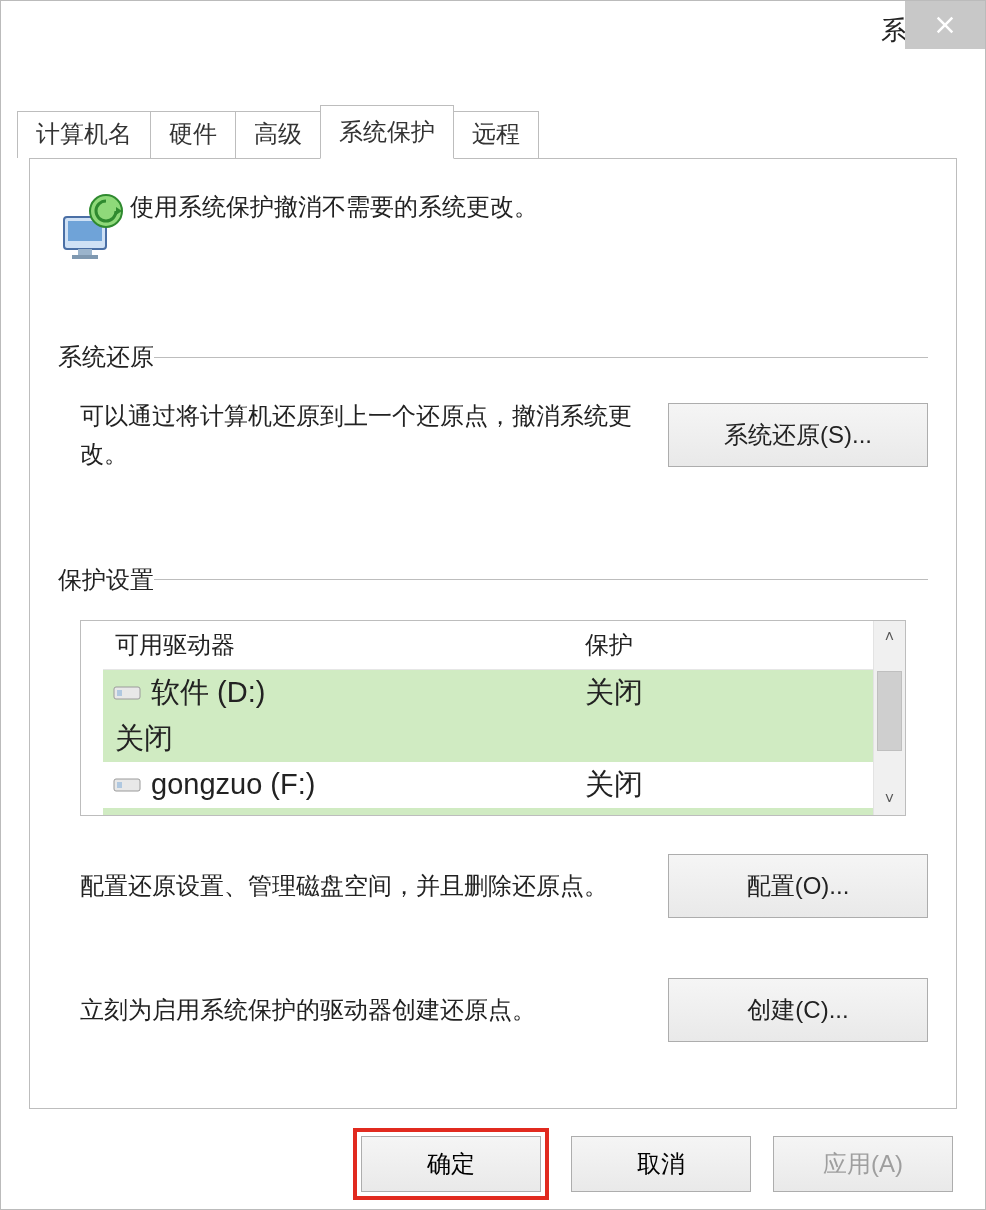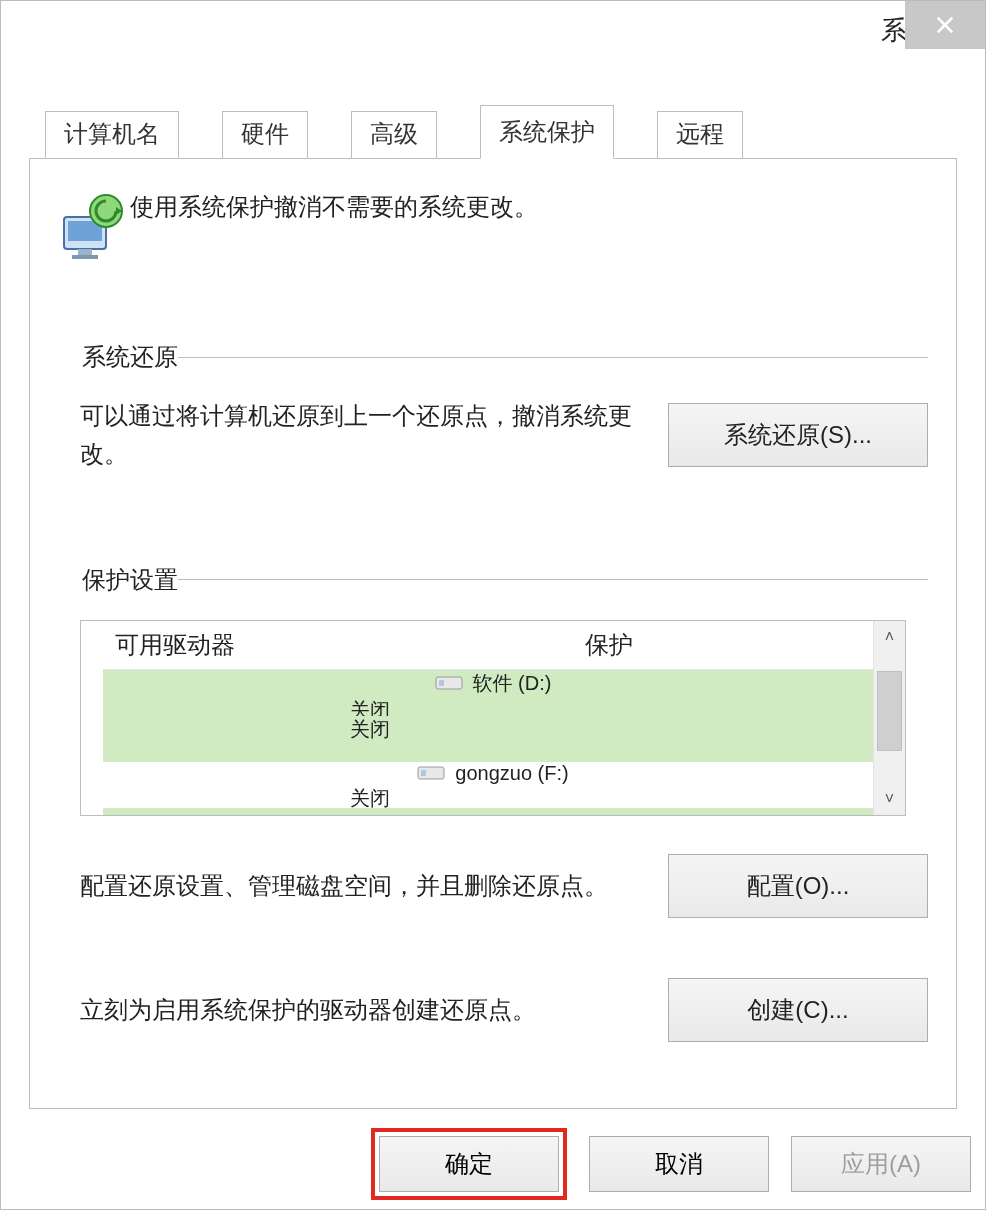--- a/index.html
+++ b/index.html
@@ -39,24 +39,23 @@
     background: #c8c8c8;
     display: flex;
     align-items: center;
     justify-content: center;
     cursor: pointer;
   }
   .close-btn svg { width: 22px; height: 22px; }
   .tabs-row {
     display: flex;
     align-items: flex-end;
-    padding-left: 44px;
+    padding-left: 16px;
     margin-top: 22px;
     position: relative;
-    gap: 44px;
   }
   .tab {
     border: 1px solid #bdbdbd;
     border-bottom: none;
     padding: 6px 18px 8px 18px;
     font-size: 24px;
     background: #fff;
     margin-right: -1px;
     color: #333;
     cursor: pointer;
@@ -82,21 +81,20 @@
     display: flex;
     align-items: flex-start;
     margin-bottom: 80px;
   }
   .intro-icon { width: 72px; height: 72px; flex: 0 0 72px; }
   .intro-text { font-size: 24px; padding-top: 2px; }
   .section-header {
     display: flex;
     align-items: center;
     margin-bottom: 24px;
-    margin-left: 24px;
   }
   .section-label { font-size: 24px; white-space: nowrap; }
   .section-line { flex: 1; height: 1px; background: #bdbdbd; }
   .restore-row, .config-row, .create-row {
     display: flex;
     align-items: center;
     gap: 20px;
   }
   .restore-text, .config-text, .create-text {
     flex: 1;
@@ -137,23 +135,22 @@
   .drives-header .col {
     padding: 8px 12px;
     border-bottom: 1px solid #e6e6e6;
   }
   .col.drive { flex: 1; }
   .col.protect-col { width: 300px; }
   .drives-rows { flex:1; display:flex; flex-direction:column; }
   .drive-row {
     display: flex;
     align-items: center;
-    font-size: 20px;
+    font-size: 29px;
     height: 46px;
-    flex-direction: column;
   }
   .drive-row.sel-green { background: #d0ebc2; }
   .drive-row.sel-white { background: #fff; }
   .drive-row .col.drive { display:flex; align-items:center; gap:10px; padding-left:10px; }
   .drive-row .col.protect-col { padding-left: 12px; }
   .drive-icon { width:28px; height:20px; flex:0 0 28px; }
   .scroll-col {
     width: 32px;
     border-left: 1px solid #e3e3e3;
     background: #f0f0f0;
@@ -172,21 +169,21 @@
     background:#cfcfcf; border:1px solid #bfbfbf;
   }
   .scroll-arrow { font-size: 16px; color:#555; }
 
   .footer {
     height: 90px;
     display:flex;
     align-items:center;
     justify-content:flex-end;
     gap: 22px;
-    padding-right: 14px;
+    padding-right: 32px;
   }
   .footer-btn {
     width: 180px;
     height: 56px;
     border: 1px solid #adadad;
     background: linear-gradient(#f5f5f5,#e9e9e9);
     font-size: 24px;
     cursor: pointer;
   }
   .footer-btn.disabled { color:#9e9e9e; cursor:default; }

